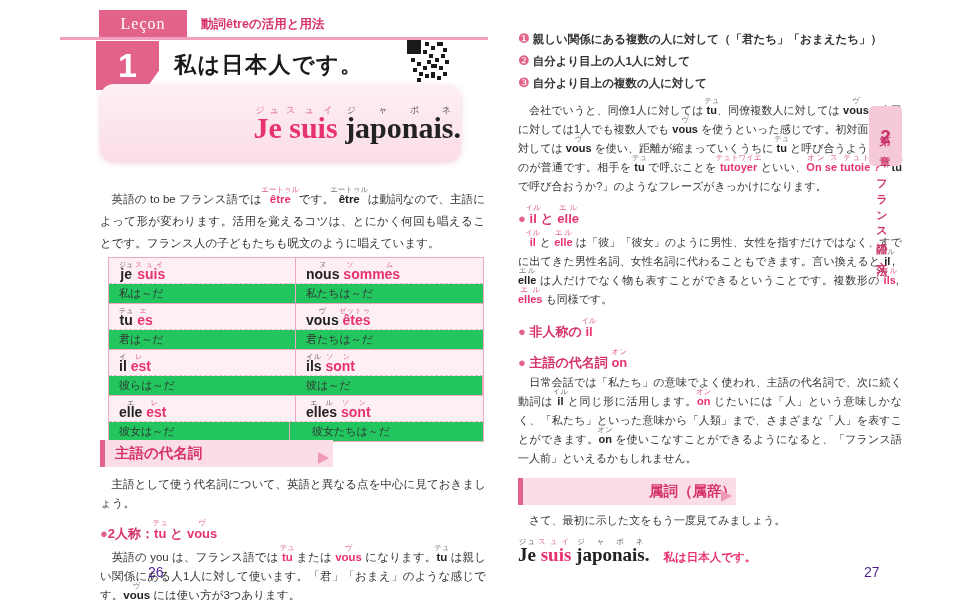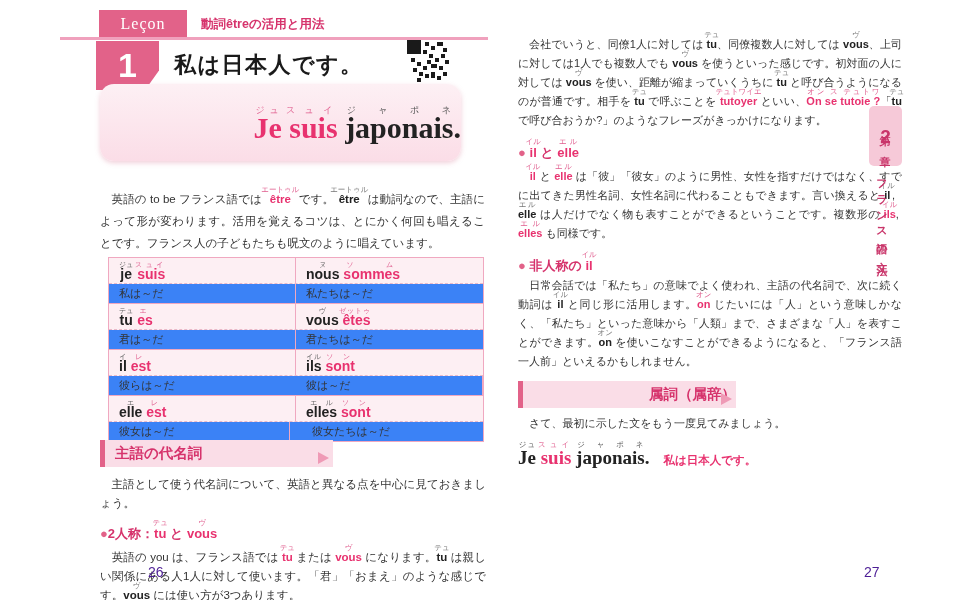--- a/index.html
+++ b/index.html
@@ -36,21 +36,21 @@
   .fr{color:#e8326f;font-weight:bold;}
   ruby.fr rt{color:#e06090;}
   .b{font-weight:bold;color:#222;}
   .sm{font-size:9px;}
   .bullet{color:#e26289;}
 
   
   .conj{left:108px;top:257px;width:374px;border:1px solid #f0a8c0;}
   .trow{display:flex;}
   .fr-row{background:#fdeff3;border-bottom:1px dashed #e9b9c9;}
-  .ja-row{background:#3b82f6;border-bottom:1px solid #f0a8c0;}
+  .ja-row{background:#22c55e;border-bottom:1px solid #f0a8c0;}
   .conj .trow:last-child{border-bottom:none;gap:12px;}
   .tcell{width:50%;box-sizing:border-box;padding-left:10px;}
   .tcell.left{border-right:1px solid #f0a8c0;}
   .fr-cell{padding-top:9px;padding-bottom:2px;font-size:14px;font-weight:bold;color:#222;line-height:14px;}
   .fr-cell rt{font-size:7px;color:#666;}
   .ja-cell{font-size:11px;color:#333;padding-top:2px;padding-bottom:3px;line-height:14px;}
 
   
   .sec-head{position:relative;background:#fadde7;border-left:5px solid #e26289;color:#d6336c;
     font-size:14.5px;font-weight:bold;display:flex;align-items:center;padding-left:10px;
@@ -186,27 +186,33 @@
       <span class="tri"></span>
     </div>
     <div class="para gap8">　主語として使う代名詞について、英語と異なる点を中心に見ておきましょう。</div>
     <div class="subhead gap6"><span class="bullet">●</span><span>2人称：</span><ruby class="fr"><span>tu</span><rt>テュ</rt></ruby><span> と </span><ruby class="fr"><span>vous</span><rt>ヴ</rt></ruby></div>
     <div class="para" style="margin-top:2px"><span>　英語の you は、フランス語では </span><ruby class="fr"><span>tu</span><rt>テュ</rt></ruby><span> または </span><ruby class="fr"><span>vous</span><rt>ヴ</rt></ruby><span> になります。</span><ruby class="b"><span>tu</span><rt>テュ</rt></ruby><span> は親しい関係にある人1人に対して使います。「君」「おまえ」のような感じです。</span><ruby class="b"><span>vous</span><rt>ヴ</rt></ruby><span> には使い方が3つあります。</span></div>
   </div>
 
   <div class="abs page-num pn-left">26</div>
 
   <div class="abs right-page">
+    <div class="num-items" id="num-list">
+        <div class="num-item"><span class="num-badge">❶</span><span>親しい関係にある複数の人に対して（「君たち」「おまえたち」）</span></div>
+        <div class="num-item"><span class="num-badge">❷</span><span>自分より目上の人1人に対して</span></div>
+        <div class="num-item"><span class="num-badge">❸</span><span>自分より目上の複数の人に対して</span></div>
+      </div>
     <div class="para" style="margin-top:3px"><span>　会社でいうと、同僚1人に対しては </span><ruby class="b"><span>tu</span><rt>テュ</rt></ruby><span>、同僚複数人に対しては </span><ruby class="b"><span>vous</span><rt>ヴ</rt></ruby><span>、上司に対しては1人でも複数人でも </span><ruby class="b"><span>vous</span><rt>ヴ</rt></ruby><span> を使うといった感じです。初対面の人に対しては </span><ruby class="b"><span>vous</span><rt>ヴ</rt></ruby><span> を使い、距離が縮まっていくうちに </span><ruby class="b"><span>tu</span><rt>テュ</rt></ruby><span> と呼び合うようになるのが普通です。相手を </span><ruby class="b"><span>tu</span><rt>テュ</rt></ruby><span> で呼ぶことを </span><ruby class="fr"><span>tutoyer</span><rt>テュトワイエ</rt></ruby><span> といい、</span><ruby class="fr"><span>On se tutoie ?</span><rt>オン ス テュトワ</rt></ruby><span>「</span><ruby class="b"><span>tu</span><rt>テュ</rt></ruby><span> で呼び合おうか?」のようなフレーズがきっかけになります。</span></div>
 
     <div class="subhead gap8"><span class="bullet">● </span><ruby class="fr"><span>il</span><rt>イル</rt></ruby><span> と </span><ruby class="fr"><span>elle</span><rt>エル</rt></ruby></div>
     <div class="para" style="margin-top:2px"><span>　</span><ruby class="fr"><span>il</span><rt>イル</rt></ruby><span> と </span><ruby class="fr"><span>elle</span><rt>エル</rt></ruby><span> は「彼」「彼女」のように男性、女性を指すだけではなく、すでに出てきた男性名詞、女性名詞に代わることもできます。言い換えると </span><ruby class="b"><span>il</span><rt>イル</rt></ruby><span>, </span><ruby class="b"><span>elle</span><rt>エル</rt></ruby><span> は人だけでなく物も表すことができるということです。複数形の </span><ruby class="fr"><span>ils</span><rt>イル</rt></ruby><span>, </span><ruby class="fr"><span>elles</span><rt>エル</rt></ruby><span> も同様です。</span></div>
 
     <div class="subhead gap8"><span class="bullet">● </span><span>非人称の </span><ruby class="fr"><span>il</span><rt>イル</rt></ruby></div>
 
+    <div class="subhead gap8"><span class="bullet">● </span><span>主語の代名詞 </span><ruby class="fr"><span>on</span><rt>オン</rt></ruby></div>
     <div class="para" style="margin-top:2px"><span>　日常会話では「私たち」の意味でよく使われ、主語の代名詞で、次に続く動詞は </span><ruby class="b"><span>il</span><rt>イル</rt></ruby><span> と同じ形に活用します。</span><ruby class="fr"><span>on</span><rt>オン</rt></ruby><span> じたいには「人」という意味しかなく、「私たち」といった意味から「人類」まで、さまざまな「人」を表すことができます。</span><ruby class="b"><span>on</span><rt>オン</rt></ruby><span> を使いこなすことができるようになると、「フランス語一人前」といえるかもしれません。</span></div>
 
     <div class="sec-head attr-head gap10">
       <span>属詞（属辞）</span>
       <span class="tri"></span>
     </div>
     <div class="para gap6">　さて、最初に示した文をもう一度見てみましょう。</div>
     <div class="example-small-line">
       <span class="example-small"><ruby><span>Je</span><rt>ジュ</rt></ruby><ruby class="fr"><span> suis</span><rt>スュイ</rt></ruby><ruby><span> japonais.</span><rt>ジャポネ</rt></ruby></span>
       <span class="example-trans">私は日本人です。</span>

